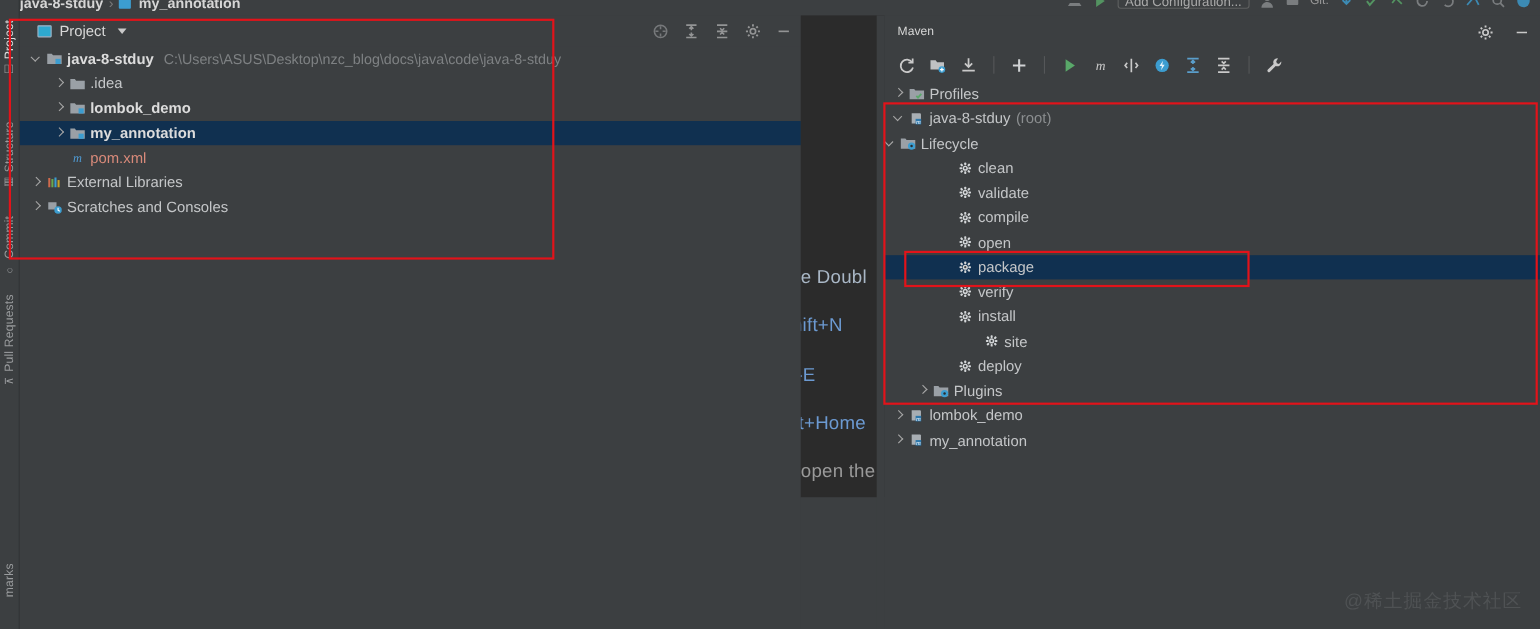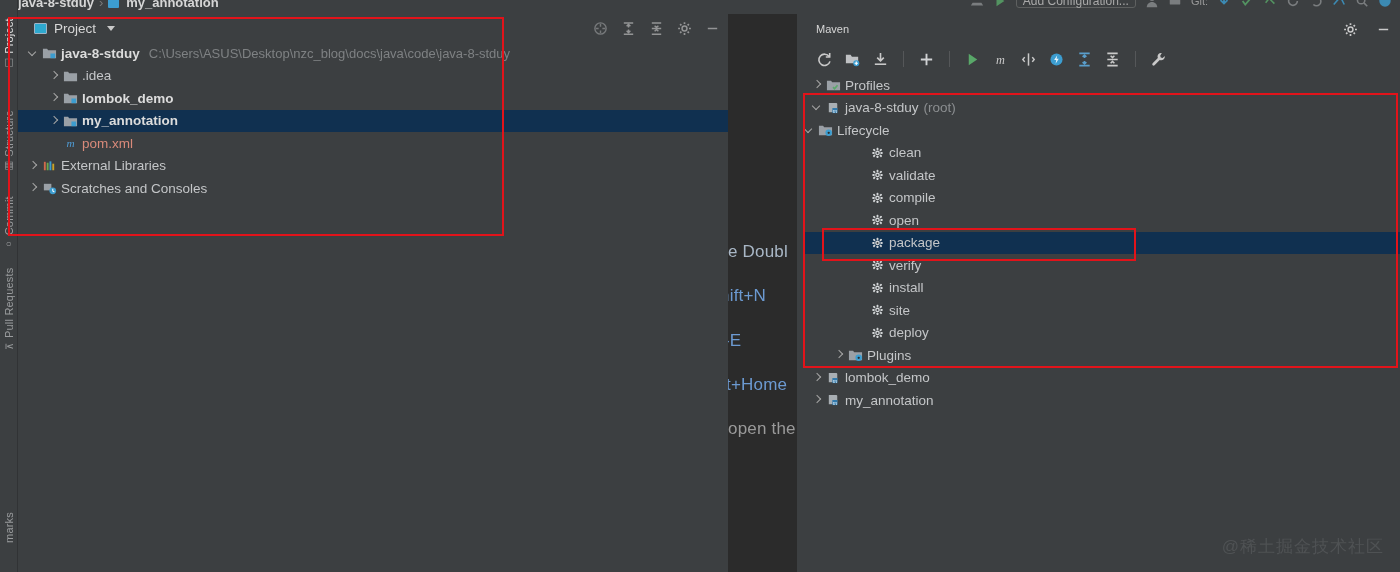--- a/index.html
+++ b/index.html
@@ -100,21 +100,21 @@
   .tlabel.b { font-weight: 700; color: #dcdcdc; }
   .tpath { margin-left: 9px; color: #7e8183; font-size: 13px; }
   .tlabel.pom { color: #d98a7a; }
   .tlabel.dim { color: #8b8e90; margin-left: 5px; }
 
   
   .ico { width: 15px; height: 14px; flex: 0 0 15px; position: relative; display: block; }
 
   
   .editor {
-    position: absolute; left: 728px; top: 14px; width: 76px; height: 558px;
+    position: absolute; left: 728px; top: 14px; width: 76px; height: 438px;
     background: #2b2b2b; overflow: hidden;
   }
   .etext {
     position: absolute; font-size: 17px; color: #a9b7c6;
     white-space: nowrap; letter-spacing: .2px;
   }
   .etext.blue { color: #6c9ad2; }
   .etext.gray { color: #9a9a9a; }
 
   
@@ -540,21 +540,21 @@
                 <rect x="11" y="6.4" width="2.6" height="2" rx=".7"></rect>
                 <rect x="3.5" y="3" width="2" height="2.6" rx=".7" transform="rotate(-45 4.5 4.3)"></rect>
                 <rect x="10.5" y="9.2" width="2" height="2.6" rx=".7" transform="rotate(-45 11.5 10.5)"></rect>
                 <rect x="10.5" y="3" width="2" height="2.6" rx=".7" transform="rotate(45 11.5 4.3)"></rect>
                 <rect x="3.5" y="9.2" width="2" height="2.6" rx=".7" transform="rotate(45 4.5 10.5)"></rect>
               </g>
               <circle cx="8" cy="7.4" r="1.1" fill="#3c3f41"></circle>
             </svg></span>
           <span class="tlabel">install</span>
         </div>
-        <div class="trow" style="padding-left: 52px;">
+        <div class="trow" style="padding-left: 76px;">
           <span class="arrow none"></span>
           <span class="ico"><svg viewBox="0 0 16 15">
               <g fill="#d3d6d8">
                 <circle cx="8" cy="7.4" r="2.5"></circle>
                 <rect x="7" y="1.9" width="2" height="2.6" rx=".7"></rect>
                 <rect x="7" y="10.3" width="2" height="2.6" rx=".7"></rect>
                 <rect x="2.4" y="6.4" width="2.6" height="2" rx=".7"></rect>
                 <rect x="11" y="6.4" width="2.6" height="2" rx=".7"></rect>
                 <rect x="3.5" y="3" width="2" height="2.6" rx=".7" transform="rotate(-45 4.5 4.3)"></rect>
                 <rect x="10.5" y="9.2" width="2" height="2.6" rx=".7" transform="rotate(-45 11.5 10.5)"></rect>

